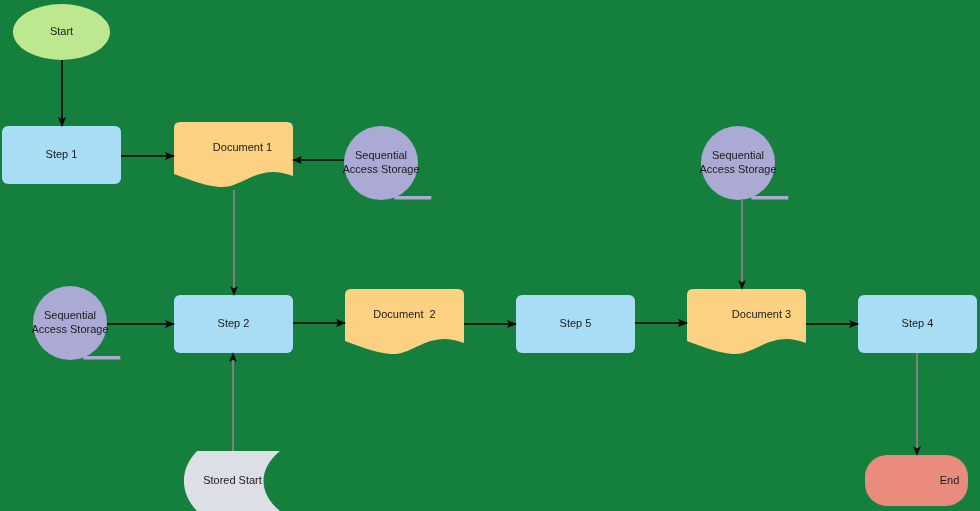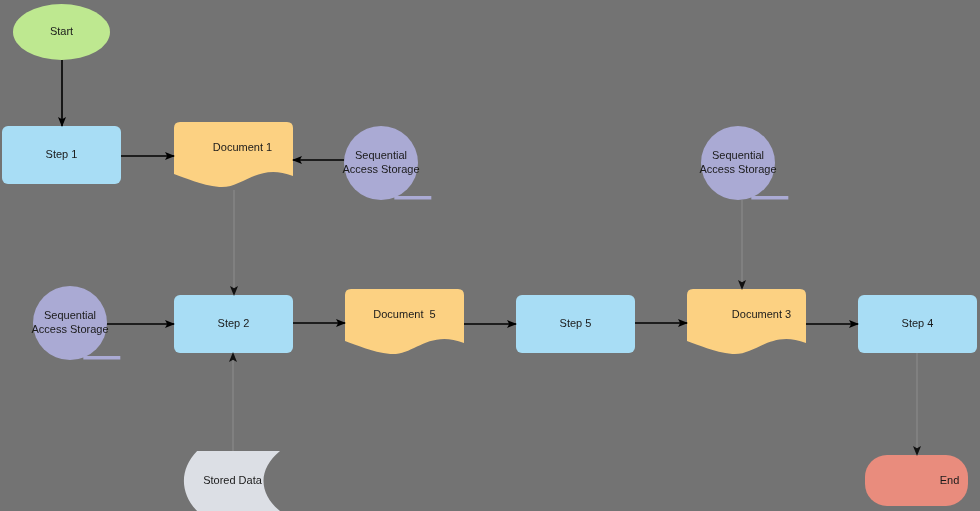--- a/index.html
+++ b/index.html
@@ -1,17 +1,17 @@
 <!DOCTYPE html>
 <html><head>
 <meta charset="utf-8">
 <style>
   html,body{margin:0;padding:0;background:#ffffff;}
   body{width:980px;height:511px;overflow:hidden;font-family:"Liberation Sans",sans-serif;}
-  #canvas{position:relative;width:980px;height:511px;background:#737373;}
+  #canvas{position:relative;width:980px;height:511px;background:#15803d;}
   svg.layer{position:absolute;left:0;top:0;width:980px;height:511px;}
   .node-label{
     position:absolute;
     display:flex;align-items:center;justify-content:center;
     text-align:center;
     font-family:"Liberation Sans",sans-serif;
     font-size:11px;
     color:#1a1a1a;
     line-height:1.25;
     pointer-events:none;
@@ -92,20 +92,20 @@
       <div class="node-label" style="left: 13px; top: 4px; width: 97px; height: 56px;">Start</div>
       <div class="node-label" style="left: 2px; top: 126px; width: 119px; height: 58px;">Step 1</div>
       <div class="node-label" style="left: 174px; top: 122px; width: 119px; height: 52px; margin-left: 9px;">Document 1</div>
       <div class="node-label" style="left: 344px; top: 126px; width: 74px; height: 74px;">Sequential
 Access Storage</div>
       <div class="node-label" style="left: 701px; top: 126px; width: 74px; height: 74px;">Sequential
 Access Storage</div>
       <div class="node-label" style="left: 33px; top: 286px; width: 74px; height: 74px;">Sequential
 Access Storage</div>
       <div class="node-label" style="left: 174px; top: 295px; width: 119px; height: 58px; border-radius: 19px;">Step 2</div>
-      <div class="node-label" style="left: 345px; top: 289px; width: 119px; height: 52px;">Document  5</div>
+      <div class="node-label" style="left: 345px; top: 289px; width: 119px; height: 52px;">Document  2</div>
       <div class="node-label" style="left: 516px; top: 295px; width: 119px; height: 58px;">Step 5</div>
       <div class="node-label" style="left: 702px; top: 289px; width: 119px; height: 52px;">Document 3</div>
       <div class="node-label" style="left: 858px; top: 295px; width: 119px; height: 58px;">Step 4</div>
-      <div class="node-label" style="left: 185px; top: 451px; width: 95px; height: 60px;">Stored Data</div>
+      <div class="node-label" style="left: 185px; top: 451px; width: 95px; height: 60px;">Stored Start</div>
       <div class="node-label" style="left: 898px; top: 455px; width: 103px; height: 51px;">End</div>
     </div>
 </div>
 
 </body></html>

